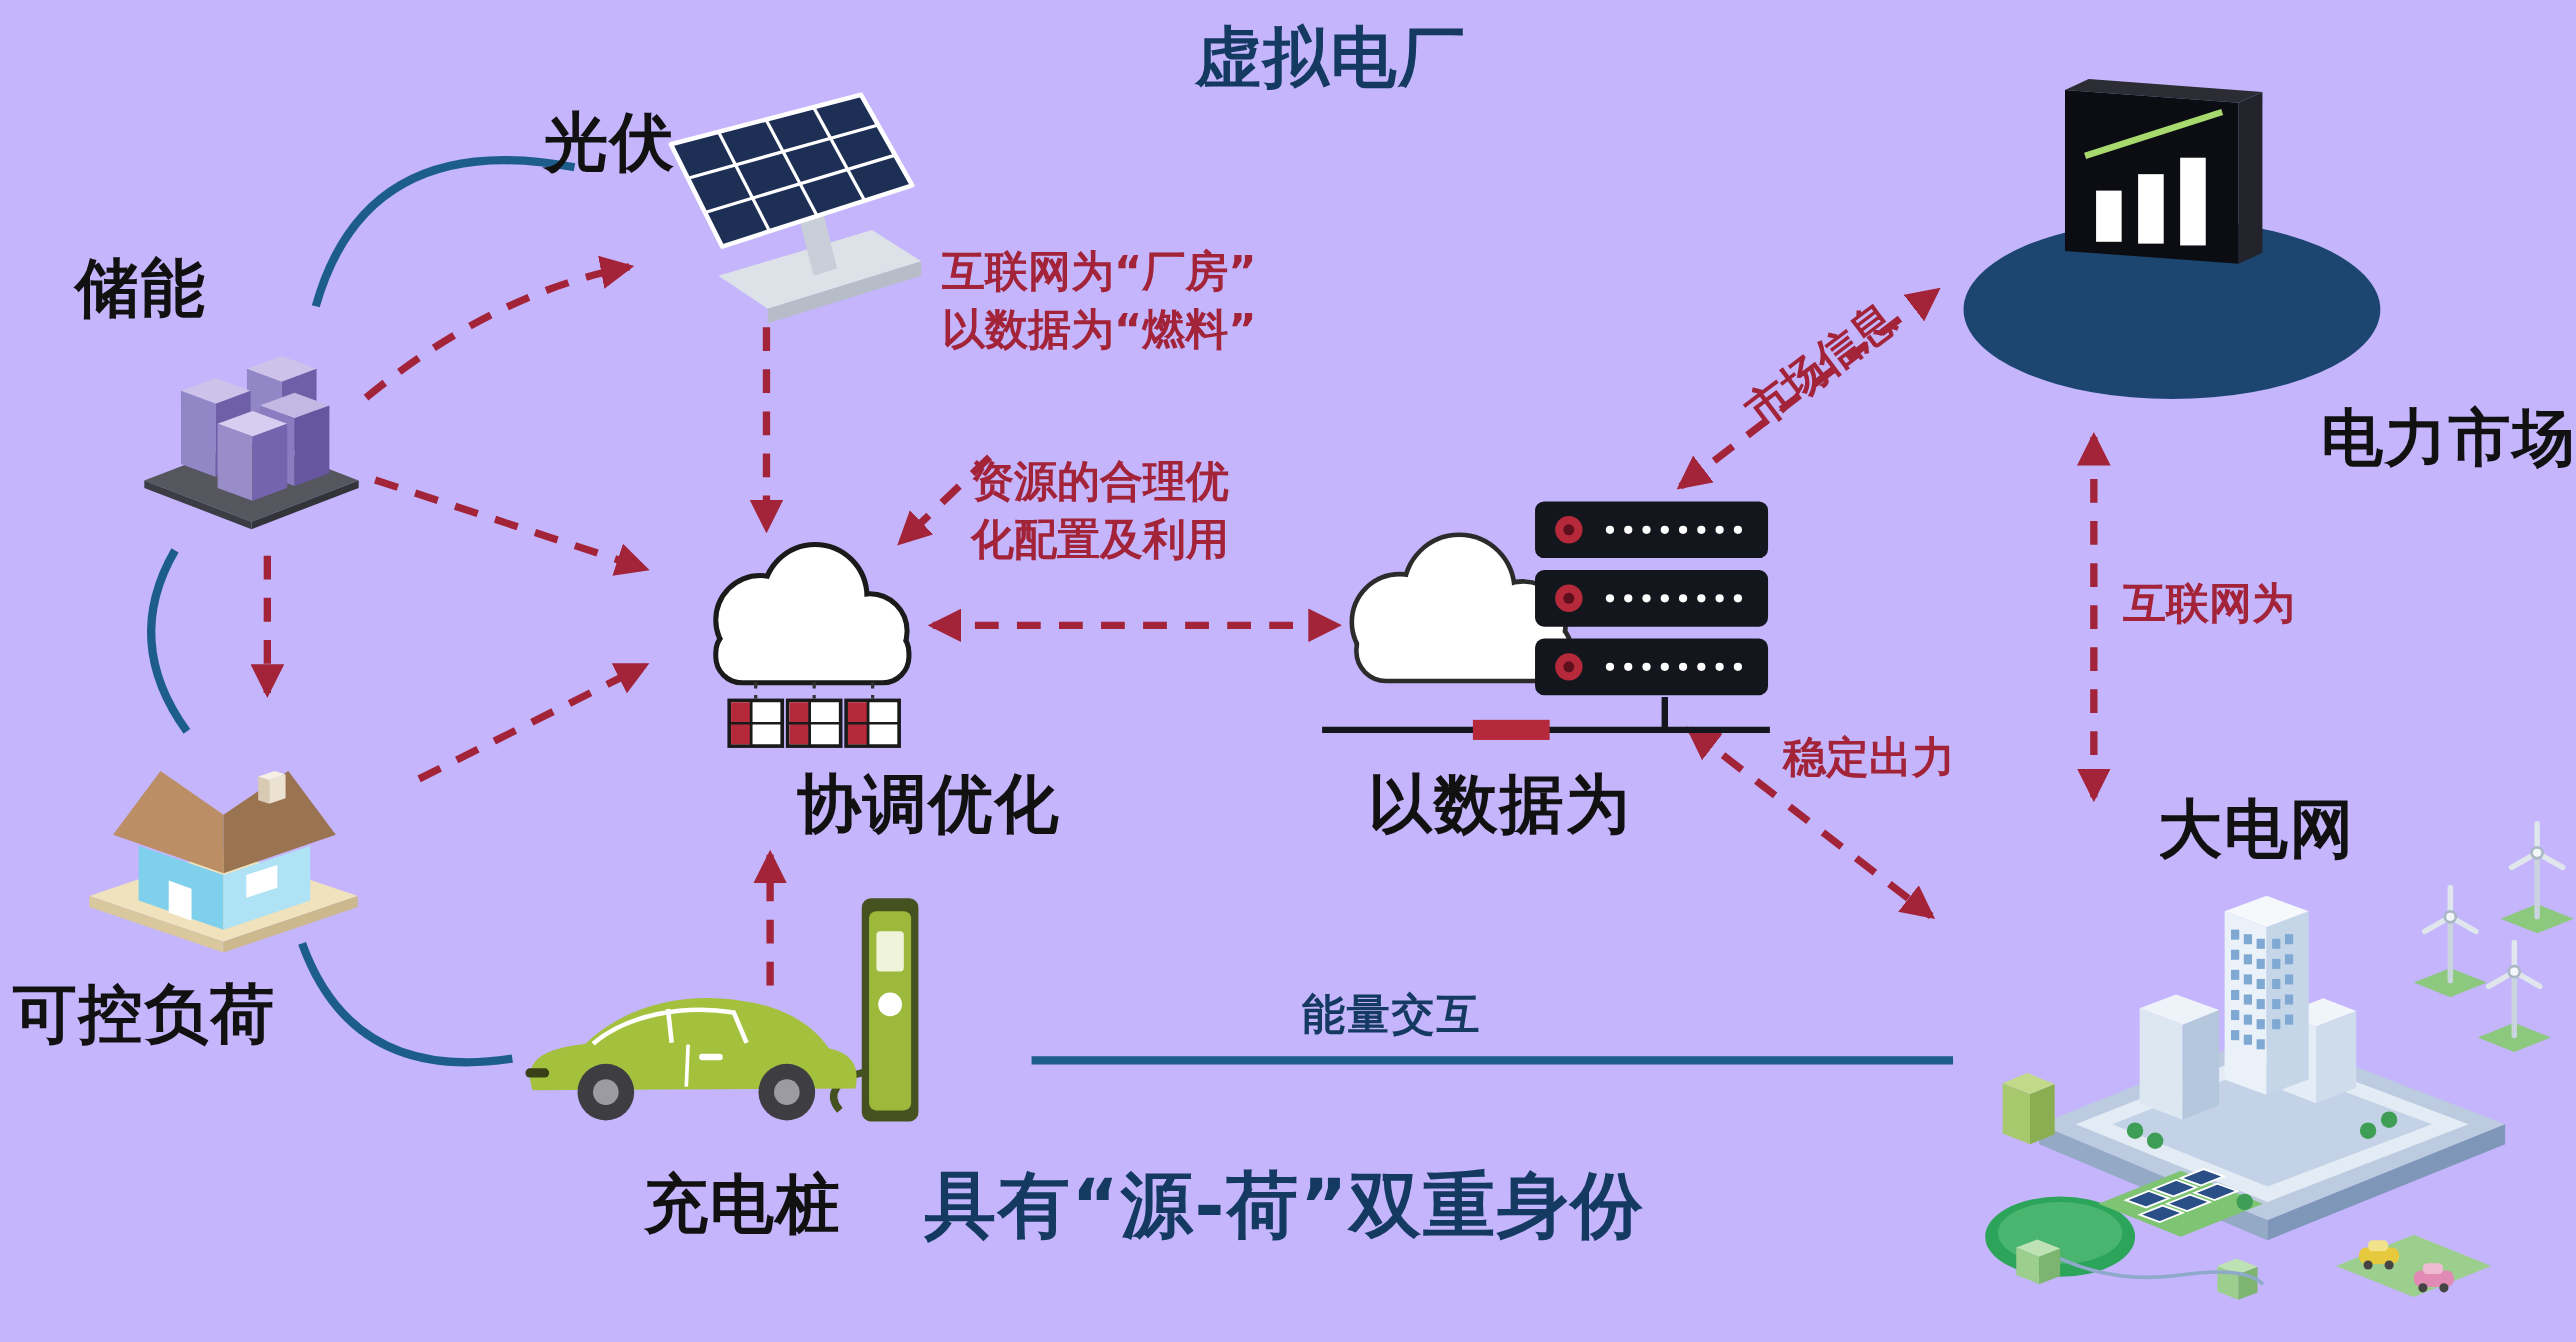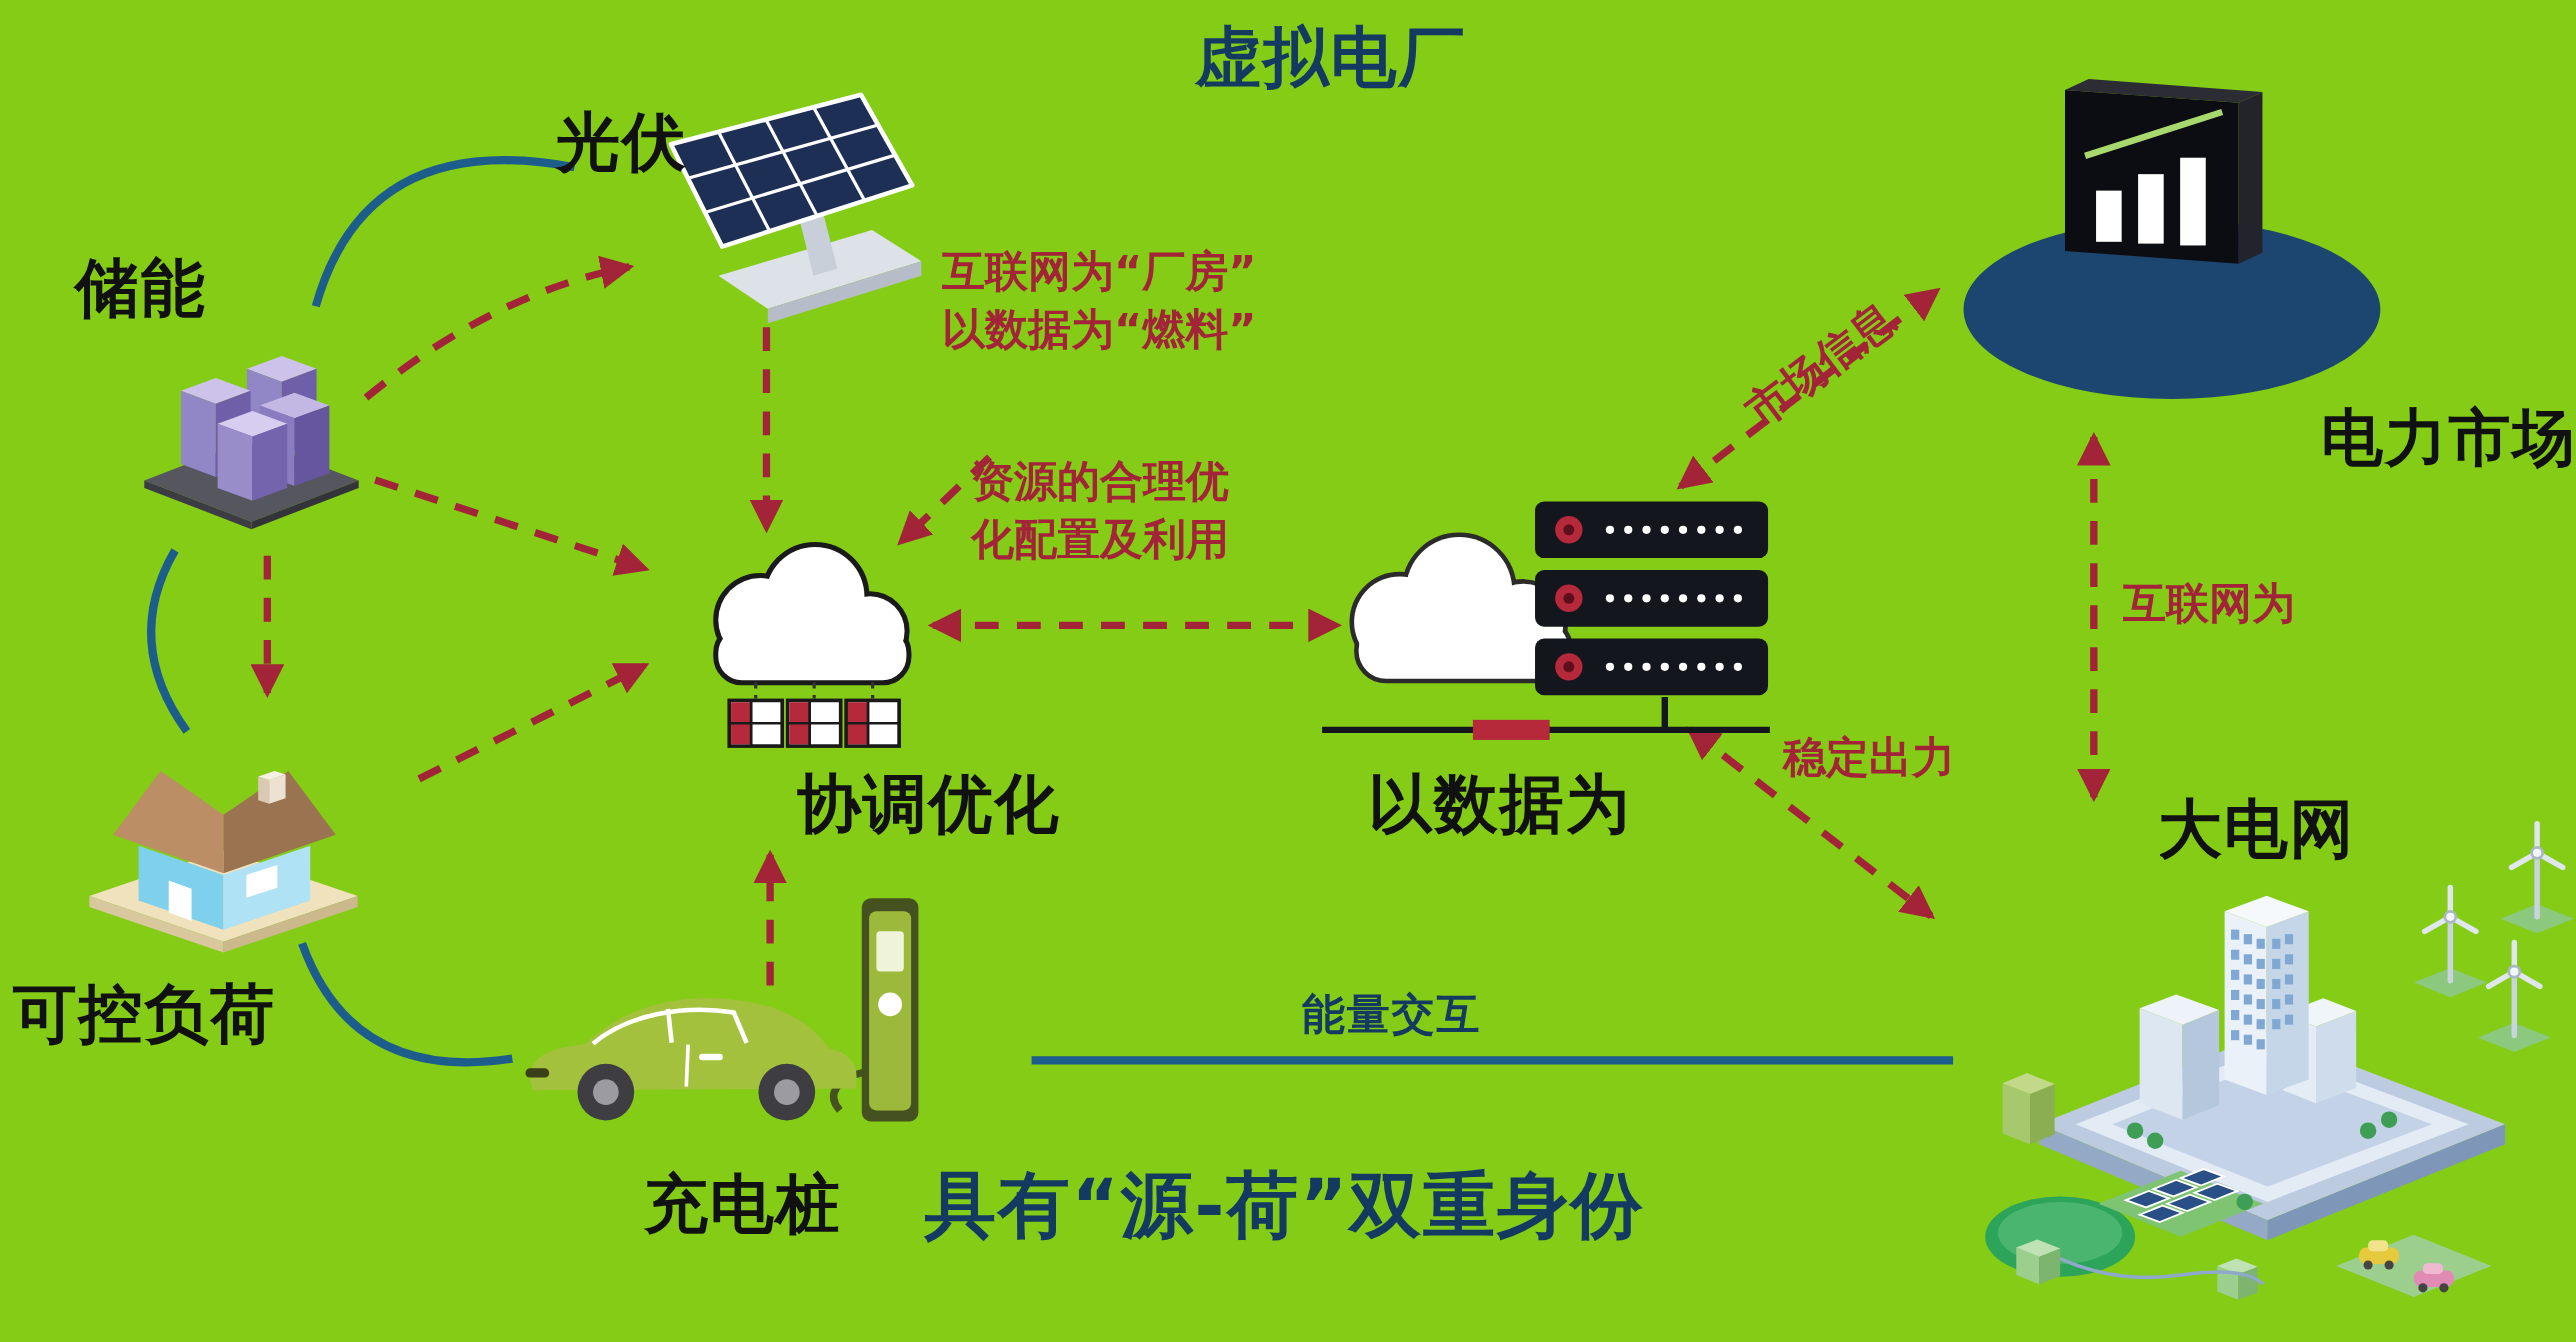--- a/index.html
+++ b/index.html
@@ -1,18 +1,18 @@
 <!DOCTYPE html>
 <html style="font-size:14.6px"><head>
 <meta charset="utf-8">
 <style>
   * { margin:0; padding:0; box-sizing:border-box; }
   html,body { background:#ffffff; }
   #canvas {
-    position:relative; width:2576px; height:1342px; background:#84cc16;
+    position:relative; width:2576px; height:1342px; background:#c4b5fd;
     overflow:hidden; font-family:"DejaVu Sans", sans-serif;
     --navy:#143a62; --arrow_red:#a32338; --line_blue:#1d5d8c;
   }
   .abs { position:absolute; }
   .label { font-weight:900; color:#111111; font-size:64px; letter-spacing:1.8px; white-space:nowrap; }
   .navy { color:var(--navy); }
   .red-note { color:var(--arrow_red); font-weight:900; font-size:43px; white-space:nowrap; line-height:1.35; }
   .center { }
   #overlay { position:absolute; left:0; top:0; }
 </style>
@@ -366,21 +366,21 @@
       <rect x="30" y="208" width="26" height="10" rx="5" fill="#394018"></rect>
       <circle cx="118" cy="234" r="31" fill="#3e3e42"></circle>
       <circle cx="118" cy="234" r="14" fill="#9b9ba1"></circle>
       <circle cx="316" cy="234" r="31" fill="#3e3e42"></circle>
       <circle cx="316" cy="234" r="14" fill="#9b9ba1"></circle>
     </g>
   </svg>
 
   <div class="abs label navy" style="left:1195px;top:12.8px;font-size:66px">虚拟电厂</div>
 
-  <div class="abs label" style="left:556px;top:99px">光伏</div>
+  <div class="abs label" style="left:544px;top:99px">光伏</div>
 
   <div class="abs label" style="left:75px;top:245px">储能</div>
 
   <div class="abs label" style="left:12.8px;top:971px">可控负荷</div>
 
   <div class="abs label" style="left:797px;top:761px">协调优化</div>
 
   <div class="abs label" style="left:1368px;top:761px">以数据为</div>
 
   <div class="abs label" style="left:2321px;top:396px;font-size:62px">电力市场</div>

